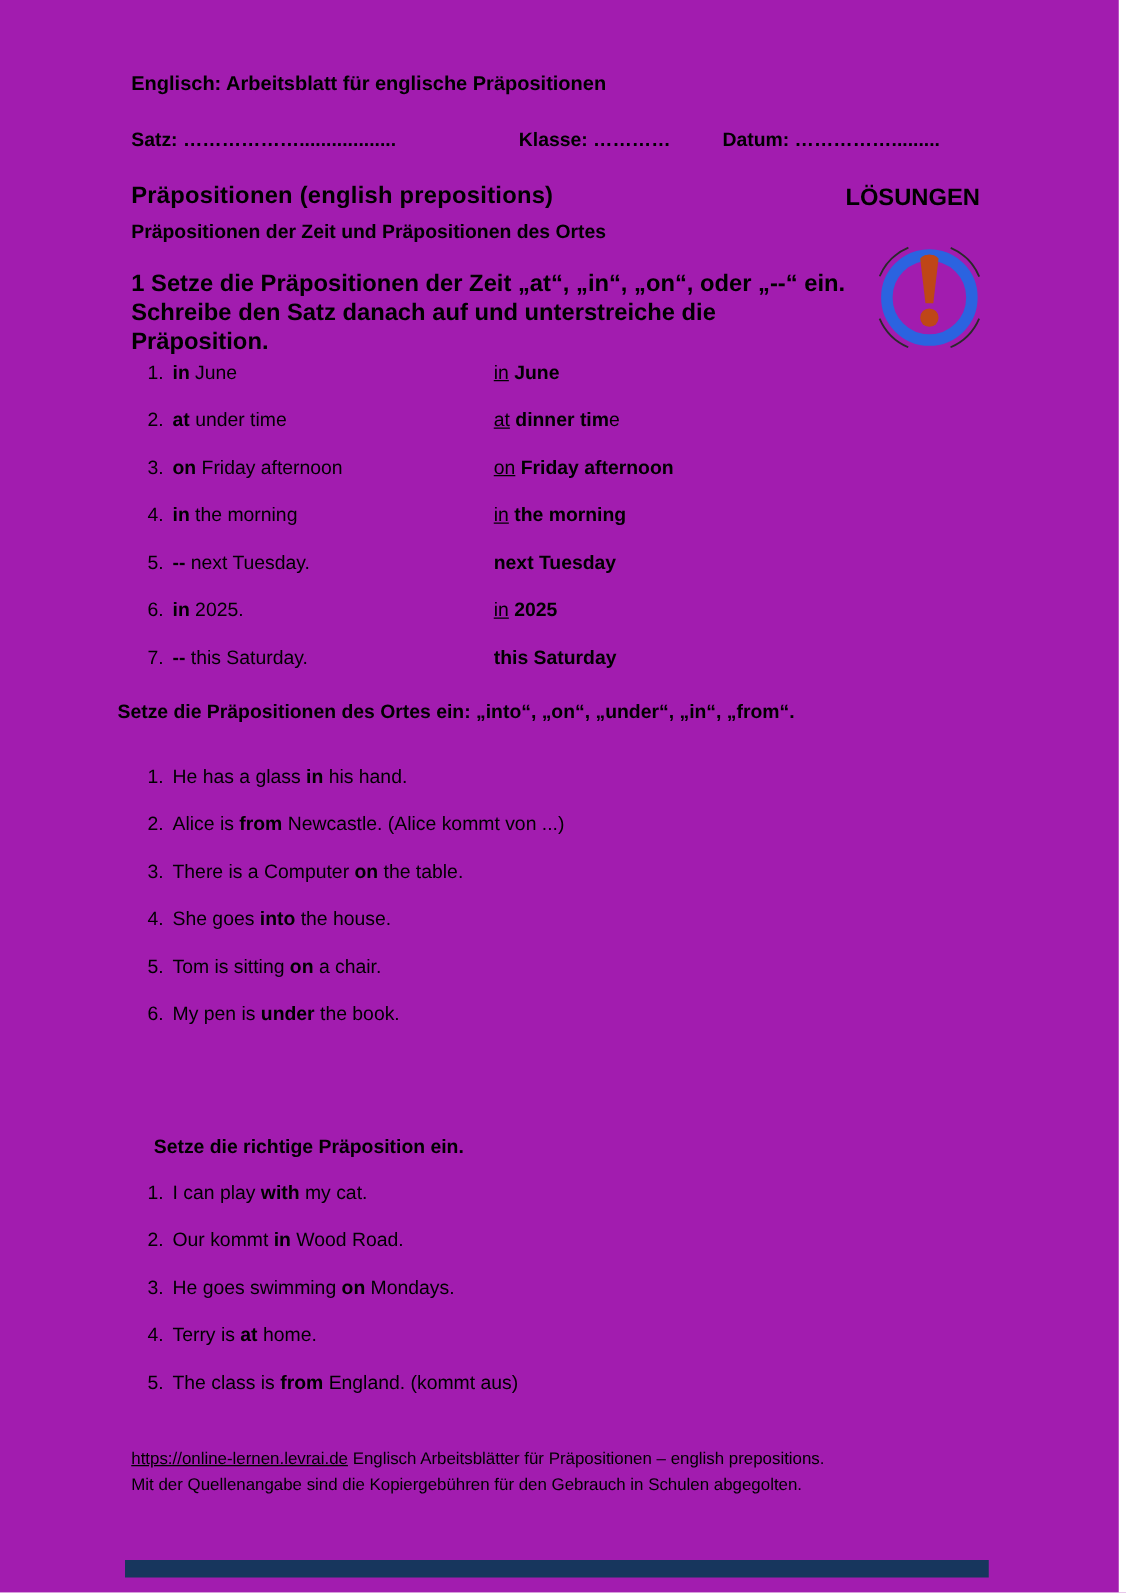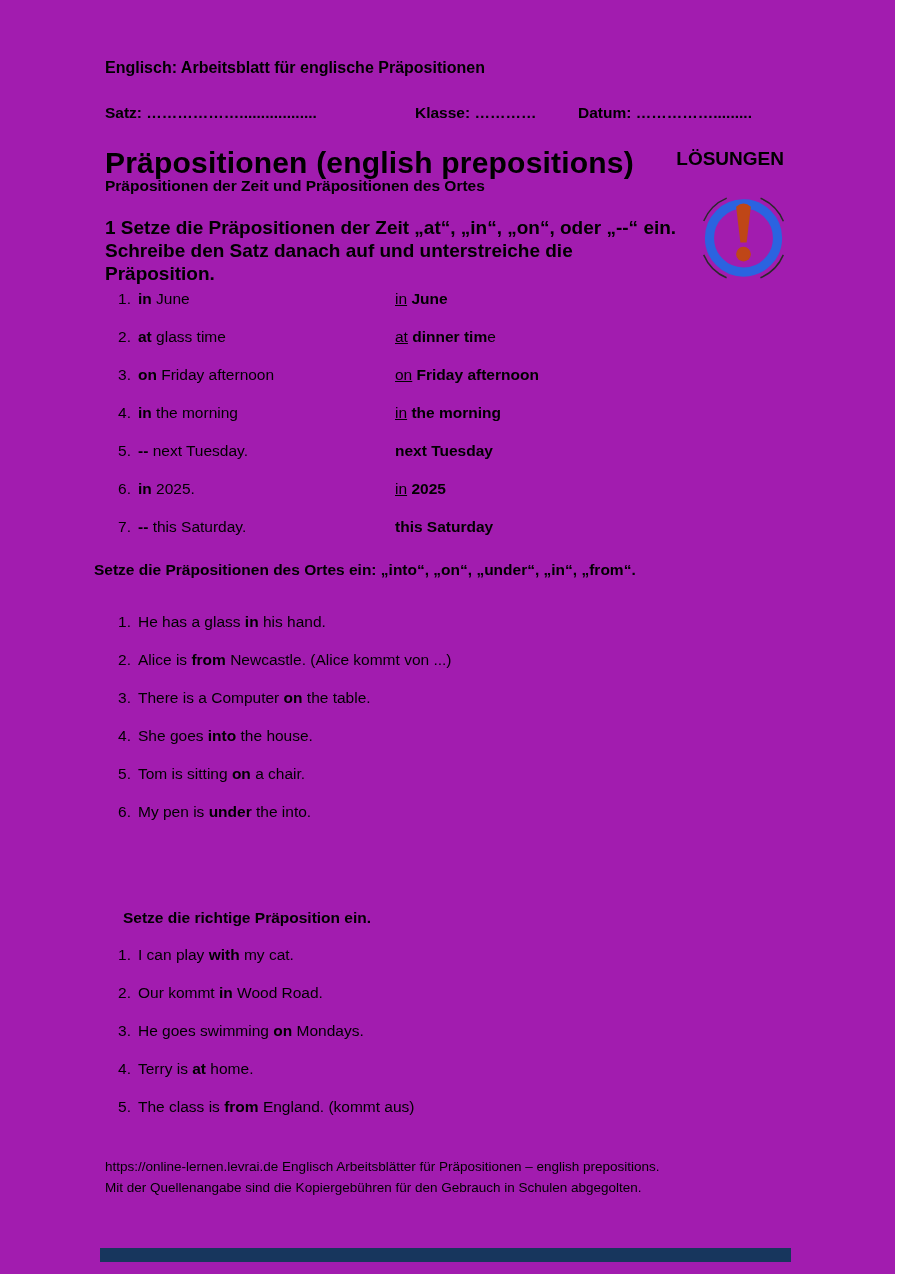--- a/index.html
+++ b/index.html
@@ -30,21 +30,21 @@
     display:flex;align-items:center;justify-content:center;
     cursor:pointer;
   }
   .link-box span{color:#ffffff;font-weight:bold;font-size:17px;text-decoration:underline;}
 
   .fields-row{top:104px;left:105px;width:690px;height:20px;font-weight:bold;font-size:15.5px;}
   .fields-row .f-name{position:absolute;left:0;}
   .fields-row .f-klasse{position:absolute;left:310px;}
   .fields-row .f-datum{position:absolute;left:473px;}
 
-  .page-title{top:146px;left:105px;font-size:30px;font-weight:bold;letter-spacing:0.2px;}
+  .page-title{top:146px;left:105px;font-size:19px;font-weight:bold;letter-spacing:0.2px;}
   .solutions{top:148px;right:111px;font-size:19px;font-weight:bold;}
   .subtitle{top:177px;left:105px;font-size:15.5px;font-weight:bold;}
 
   .instruction{top:216px;left:105px;font-size:19px;font-weight:bold;line-height:23px;width:580px;}
 
   .attention{top:192px;left:695px;width:97px;height:92px;}
   .attention svg{width:100%;height:100%;}
 
   .list{font-size:15.5px;}
   .list .row{position:relative;height:38px;line-height:38px;display:flex;}
@@ -53,21 +53,21 @@
   .list .right{position:absolute;left:290px;top:0;}
 
   .ex1-list{top:280px;left:105px;width:690px;}
   .heading2{top:561px;left:94px;font-size:15.5px;font-weight:bold;}
   .ex2-list{top:603px;left:105px;width:690px;}
   .heading3{top:855px;left:105px;font-size:15.5px;font-weight:bold;}
   .subheading3{top:909px;left:123px;font-size:15.5px;font-weight:bold;}
   .ex3-list{top:936px;left:105px;width:690px;}
 
   .footer{top:1156px;left:105px;font-size:13.5px;line-height:21px;width:700px;}
-  .footer .flink{cursor:pointer;}
+  .footer .flink{text-decoration:underline;cursor:pointer;}
 
   .bottom-bar{top:1248px;left:100px;width:691px;height:14px;background:var(--bottom-bar);}
 </style>
 </head>
 <body>
 
 <div class="page">
 
   <div class="abs doc-header-title">Englisch: Arbeitsblatt für englische Präpositionen</div>
 
@@ -97,21 +97,21 @@
   </div>
 
   <div class="abs list ex1-list">
       <div class="row">
         <span class="num">1.</span>
         <span class="txt"><span class="b">in</span><span> June</span></span>
         <span class="right"><span class="u">in</span><span> </span><span class="b">June</span></span>
       </div>
       <div class="row">
         <span class="num">2.</span>
-        <span class="txt"><span class="b">at</span><span> glass time</span></span>
+        <span class="txt"><span class="b">at</span><span> under time</span></span>
         <span class="right"><span class="u">at</span><span> </span><span class="b">dinner tim</span><span>e</span></span>
       </div>
       <div class="row">
         <span class="num">3.</span>
         <span class="txt"><span class="b">on</span><span> Friday afternoon</span></span>
         <span class="right"><span class="u">on</span><span> </span><span class="b">Friday afternoon</span></span>
       </div>
       <div class="row">
         <span class="num">4.</span>
         <span class="txt"><span class="b">in</span><span> the morning</span></span>
@@ -151,21 +151,21 @@
       <div class="row">
         <span class="num">4.</span>
         <span class="txt"><span>She goes </span><span class="b">into</span><span> the house.</span></span>
       </div>
       <div class="row">
         <span class="num">5.</span>
         <span class="txt"><span>Tom is sitting </span><span class="b">on</span><span> a chair.</span></span>
       </div>
       <div class="row">
         <span class="num">6.</span>
-        <span class="txt"><span>My pen is </span><span class="b">under</span><span> the into.</span></span>
+        <span class="txt"><span>My pen is </span><span class="b">under</span><span> the book.</span></span>
       </div>
     </div>
 
   <div class="abs subheading3">Setze die richtige Präposition ein.</div>
   <div class="abs list ex3-list">
       <div class="row">
         <span class="num">1.</span>
         <span class="txt"><span>I can play </span><span class="b">with</span><span> my cat.</span></span>
       </div>
       <div class="row">

